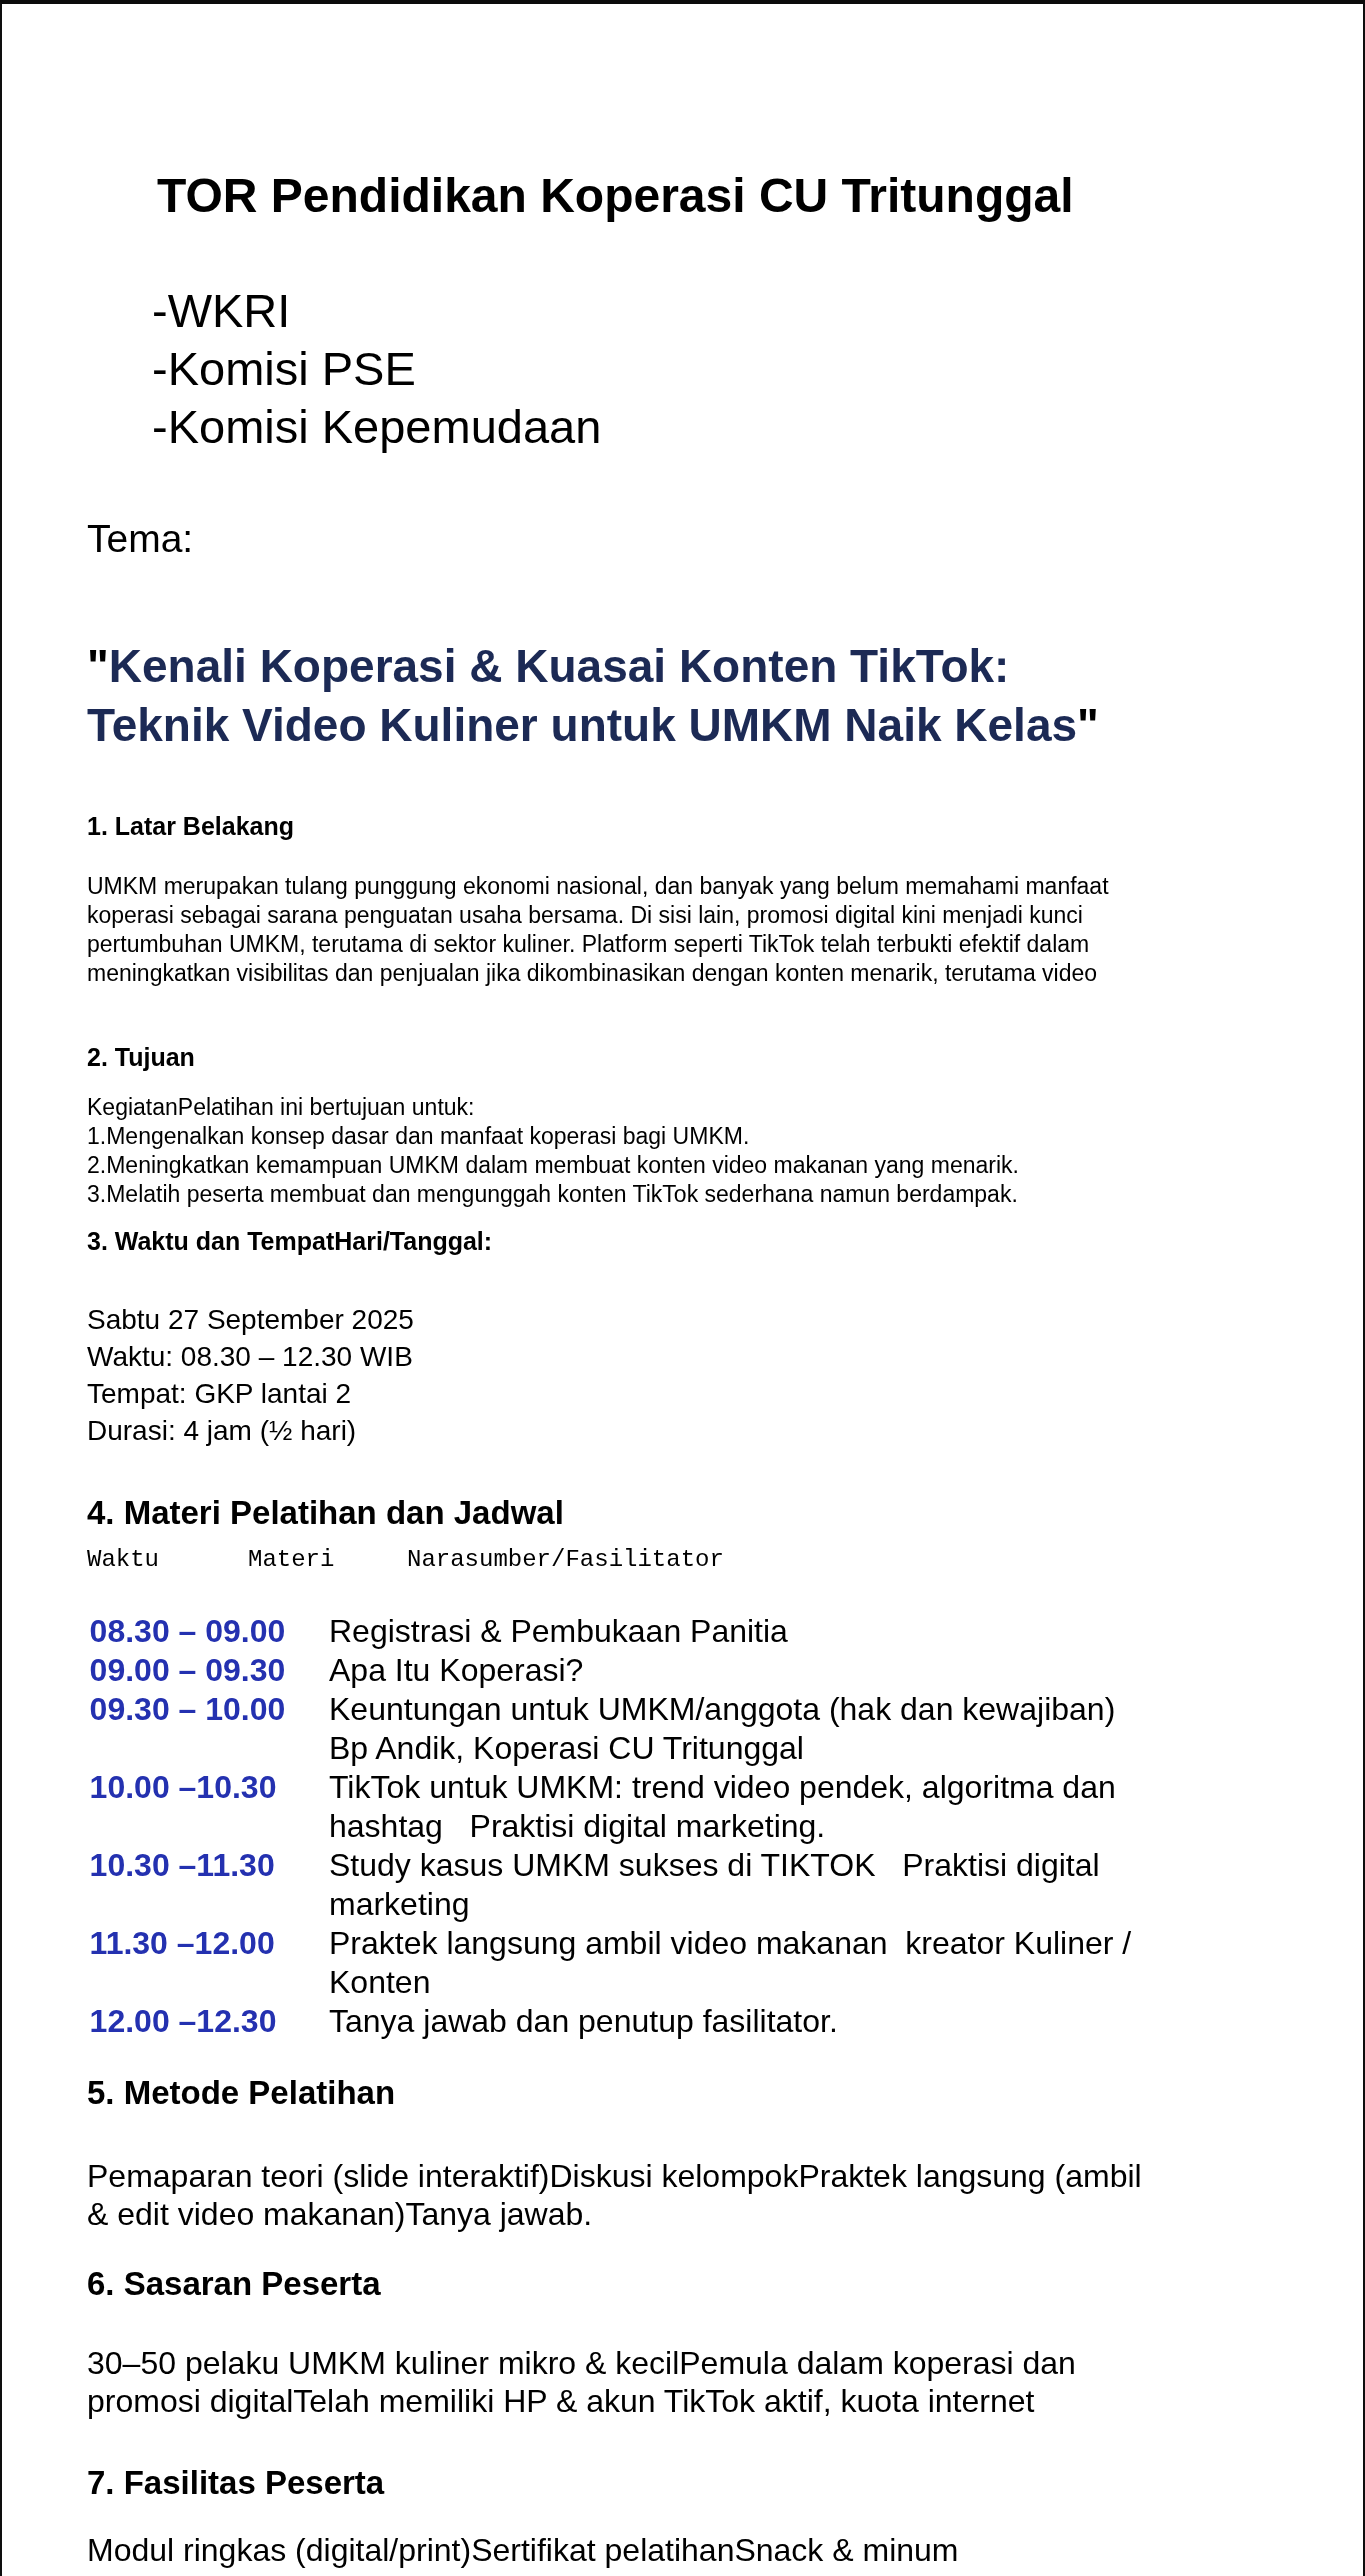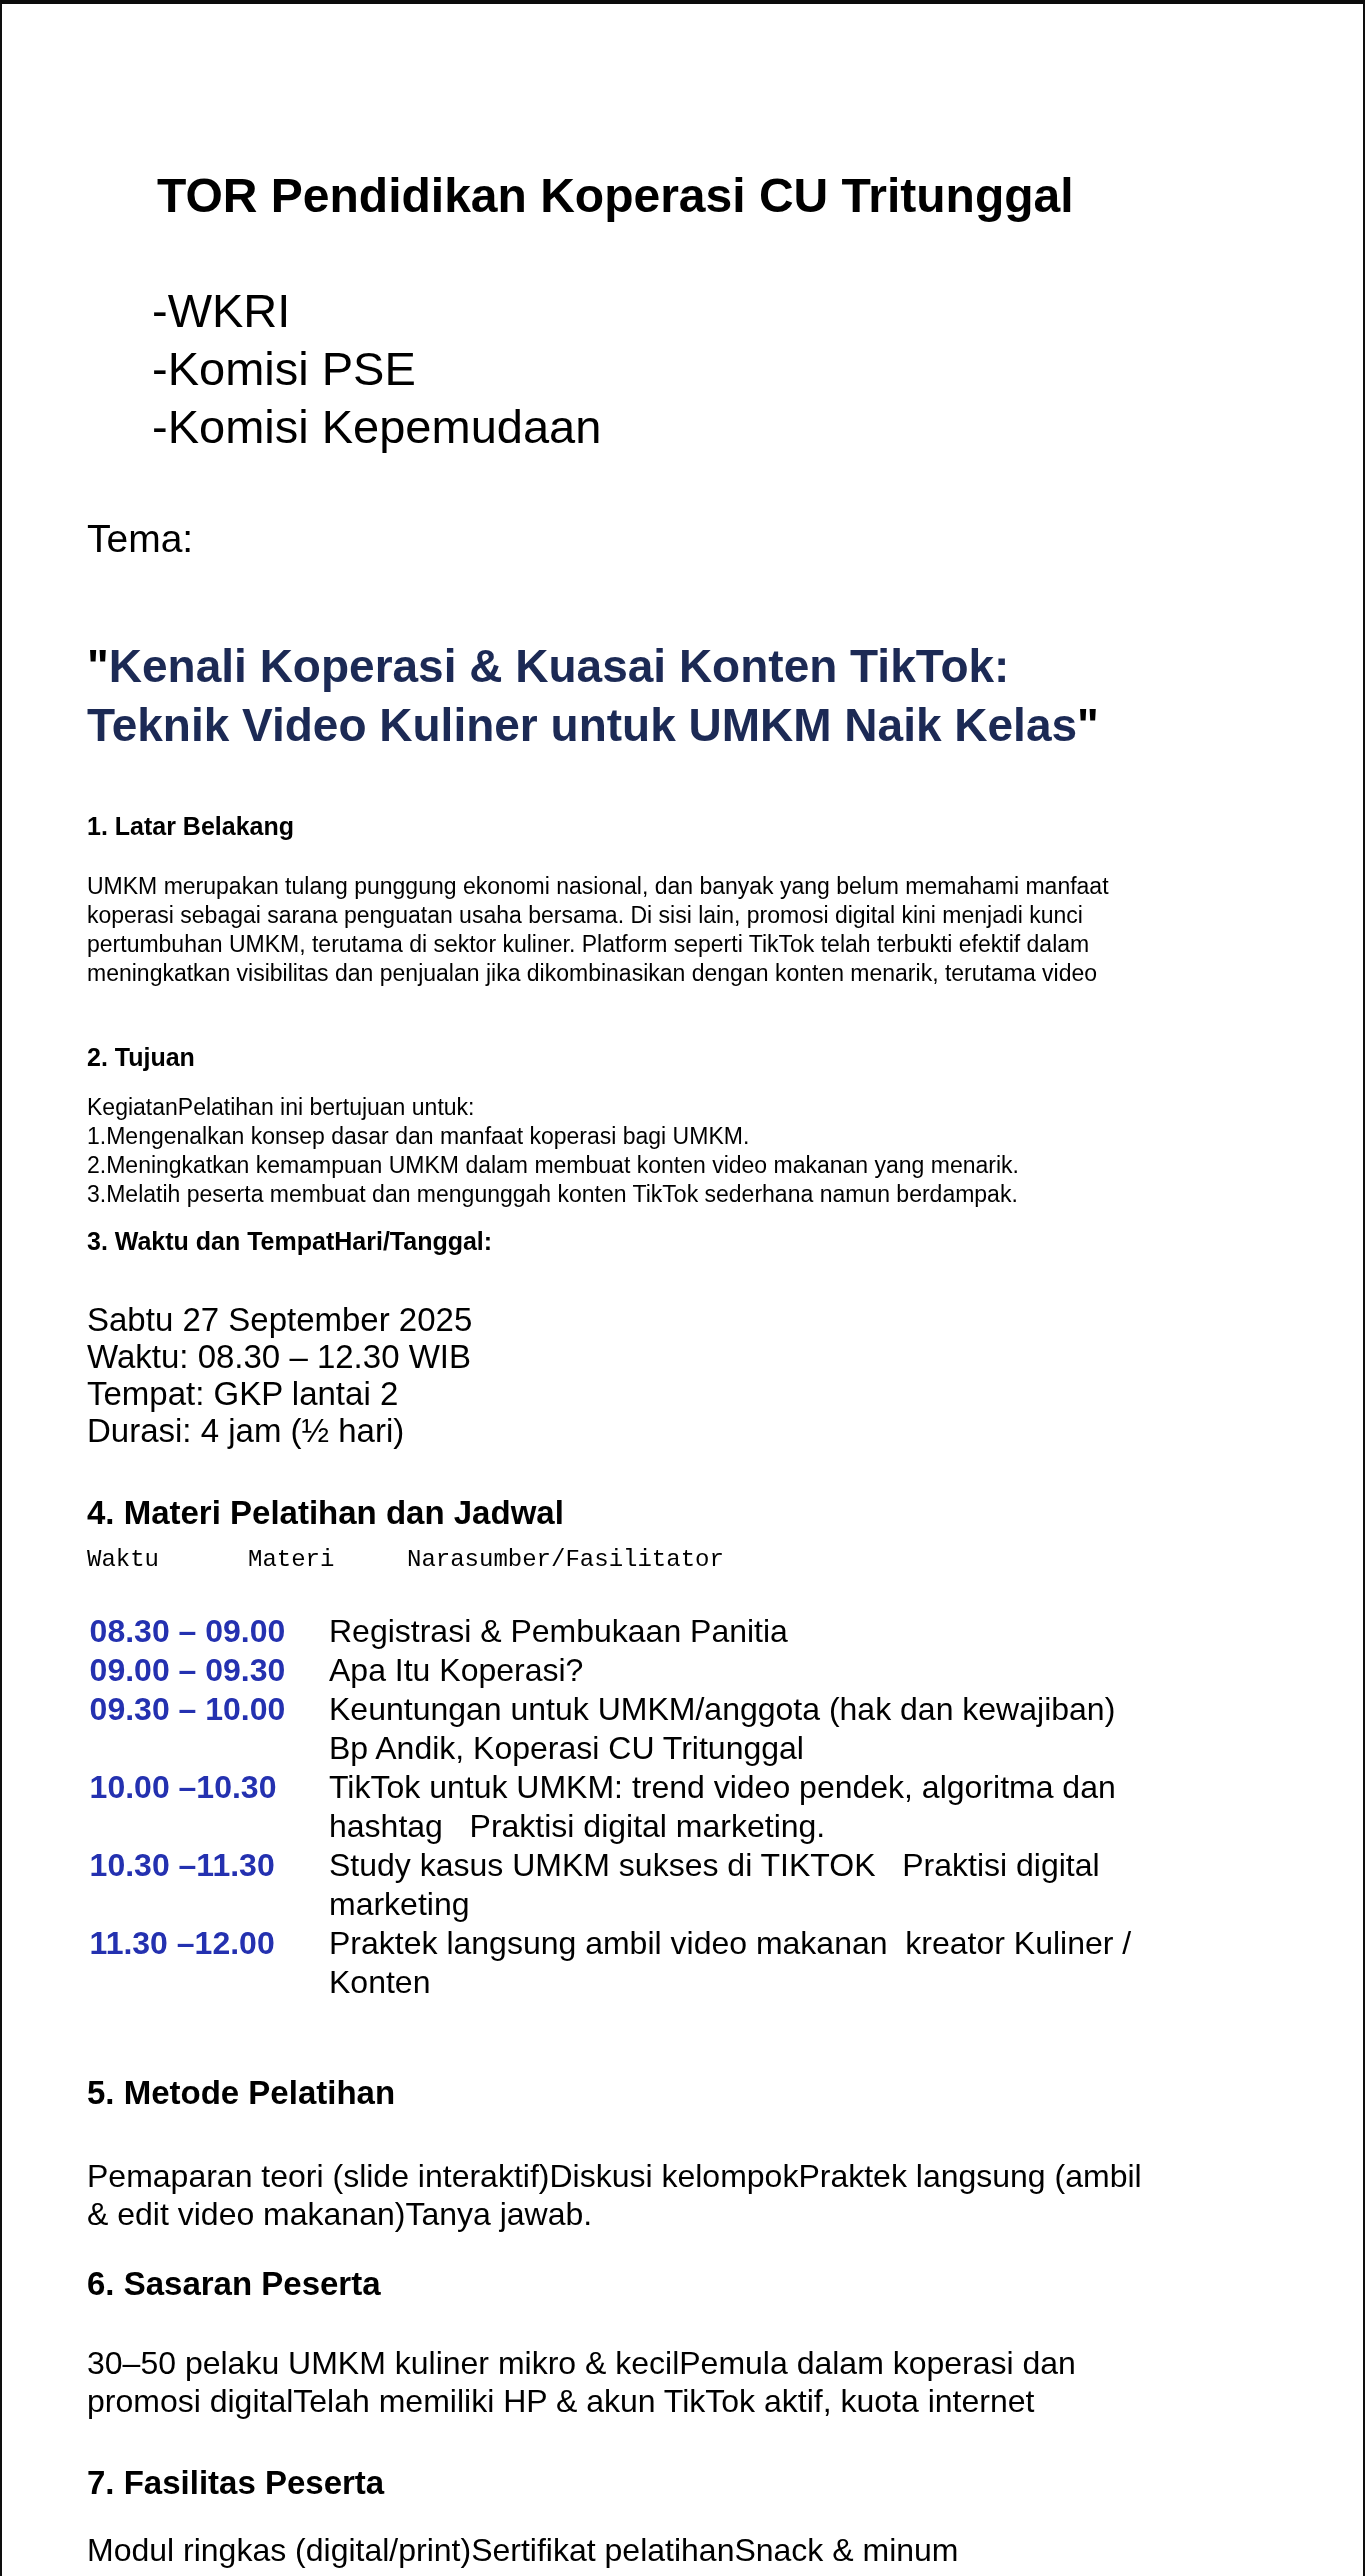--- a/index.html
+++ b/index.html
@@ -59,21 +59,21 @@
     white-space: nowrap;
   }
   .body-small {
     left: 85px; width: 1200px;
     font-size: 23px; line-height: 29px;
   }
   .body-small > div { white-space: pre-wrap; }
 
   .s3-lines {
     top: 1297px;
-    font-size: 33px; line-height: 37px;
+    font-size: 28px; line-height: 37px;
   }
 
   .schedule-head {
     left: 85px; top: 1536px; width: 1200px;
     font-size: 24px; line-height: 39px; height: 39px; font-family: Liberation Mono, monospace;
   }
   .schedule-head .col-time { position: absolute; left: 0; }
   .schedule-head .col-topic { position: absolute; left: 161px; }
   .schedule-head .col-fac { position: absolute; left: 320px; }
 
@@ -180,20 +180,24 @@
     <div class="sch-line">
       <span class="topic">marketing</span>
     </div>
     <div class="sch-line">
       <span class="time">11.30 –12.00</span>
       <span class="topic">Praktek langsung ambil video makanan  kreator Kuliner /</span>
     </div>
     <div class="sch-line">
       <span class="topic">Konten</span>
     </div>
+    <div class="sch-line">
+      <span class="time">12.00 –12.30</span>
+      <span class="topic">Tanya jawab dan penutup fasilitator.</span>
+    </div>
   </div>
 
   <div class="abs h-large" style="top:2069px">5. Metode Pelatihan</div>
   <div class="abs body-large" style="top:2153px">
     <div>Pemaparan teori (slide interaktif)Diskusi kelompokPraktek langsung (ambil</div>
     <div>&amp; edit video makanan)Tanya jawab.</div>
   </div>
 
   <div class="abs h-large" style="top:2260px">6. Sasaran Peserta</div>
   <div class="abs body-large" style="top:2340px">

